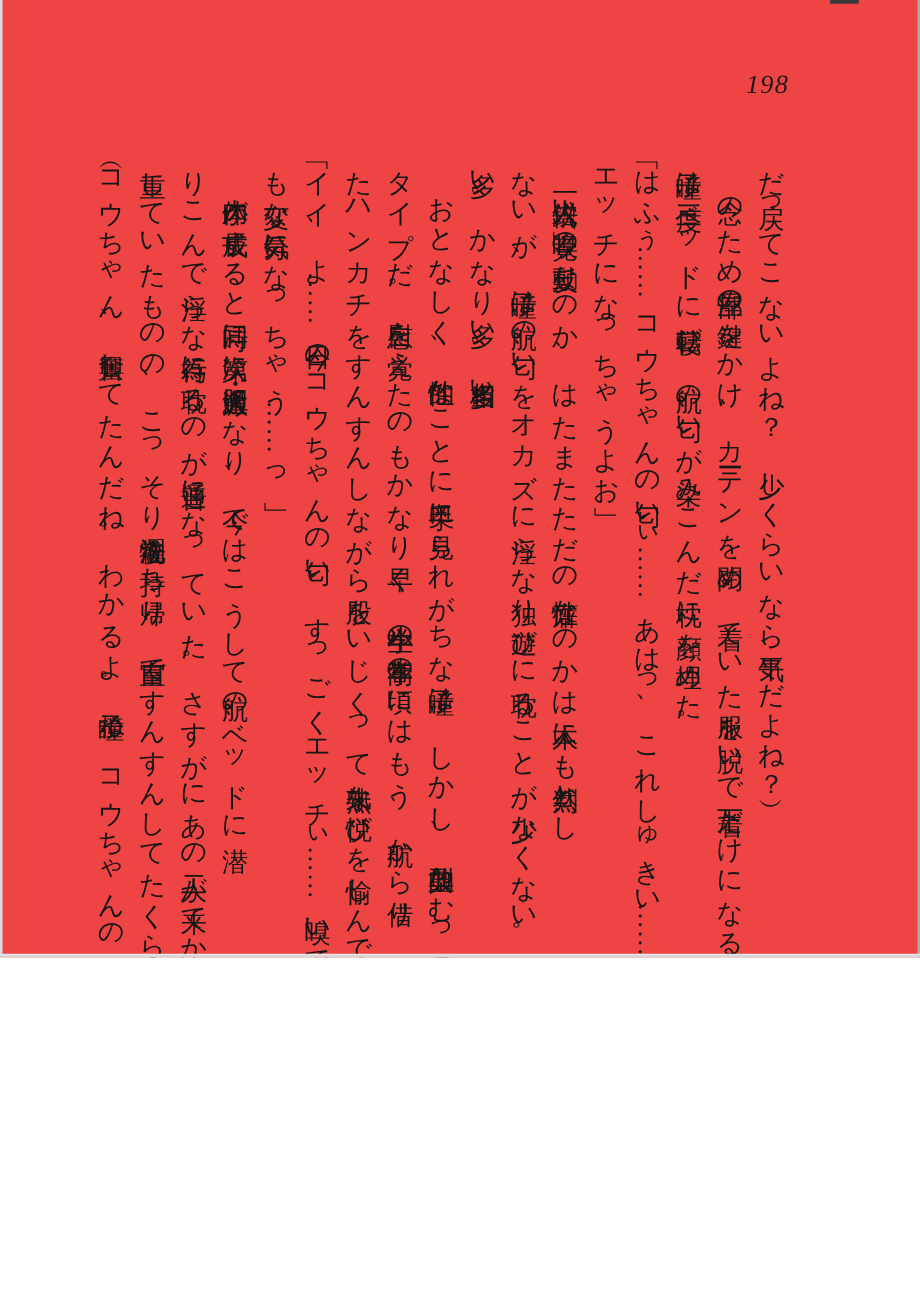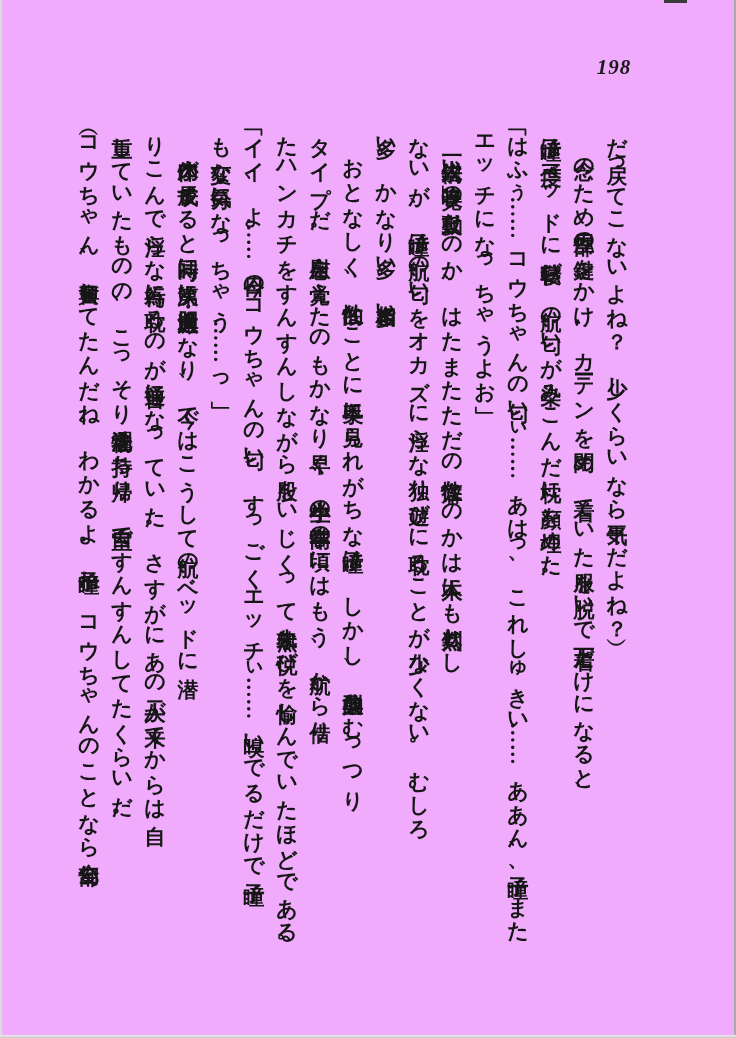--- a/index.html
+++ b/index.html
@@ -3,25 +3,24 @@
 <meta charset="utf-8">
 <style>
   html, body {
     margin: 0;
     padding: 0;
     background: #ffffff;
   }
   .page {
     position: relative;
     width: 736px;
-    height: 1038px;
-    background: #f0abfc;
+    height: 766px;
+    background: #ef4444;
     overflow: hidden;
     font-family: "Liberation Serif", serif;
-    font-weight: bold;
   }
   
   .edge-right {
     position: absolute;
     top: 0; right: 0;
     width: 2px; height: 1038px;
     background: #ababab;
   }
   .edge-left {
     position: absolute;

